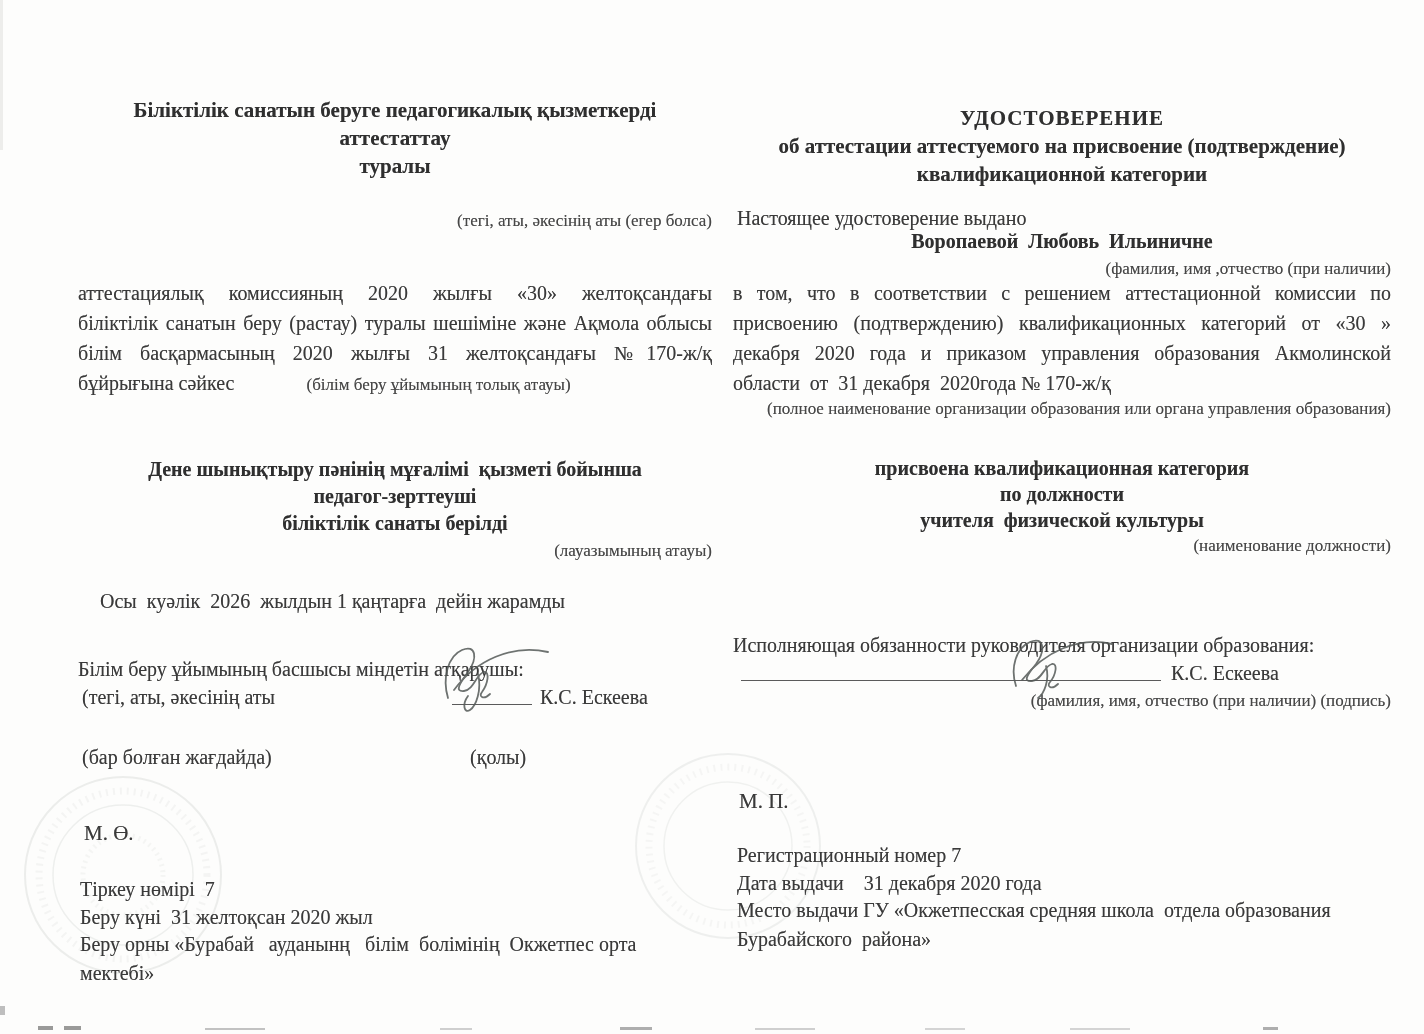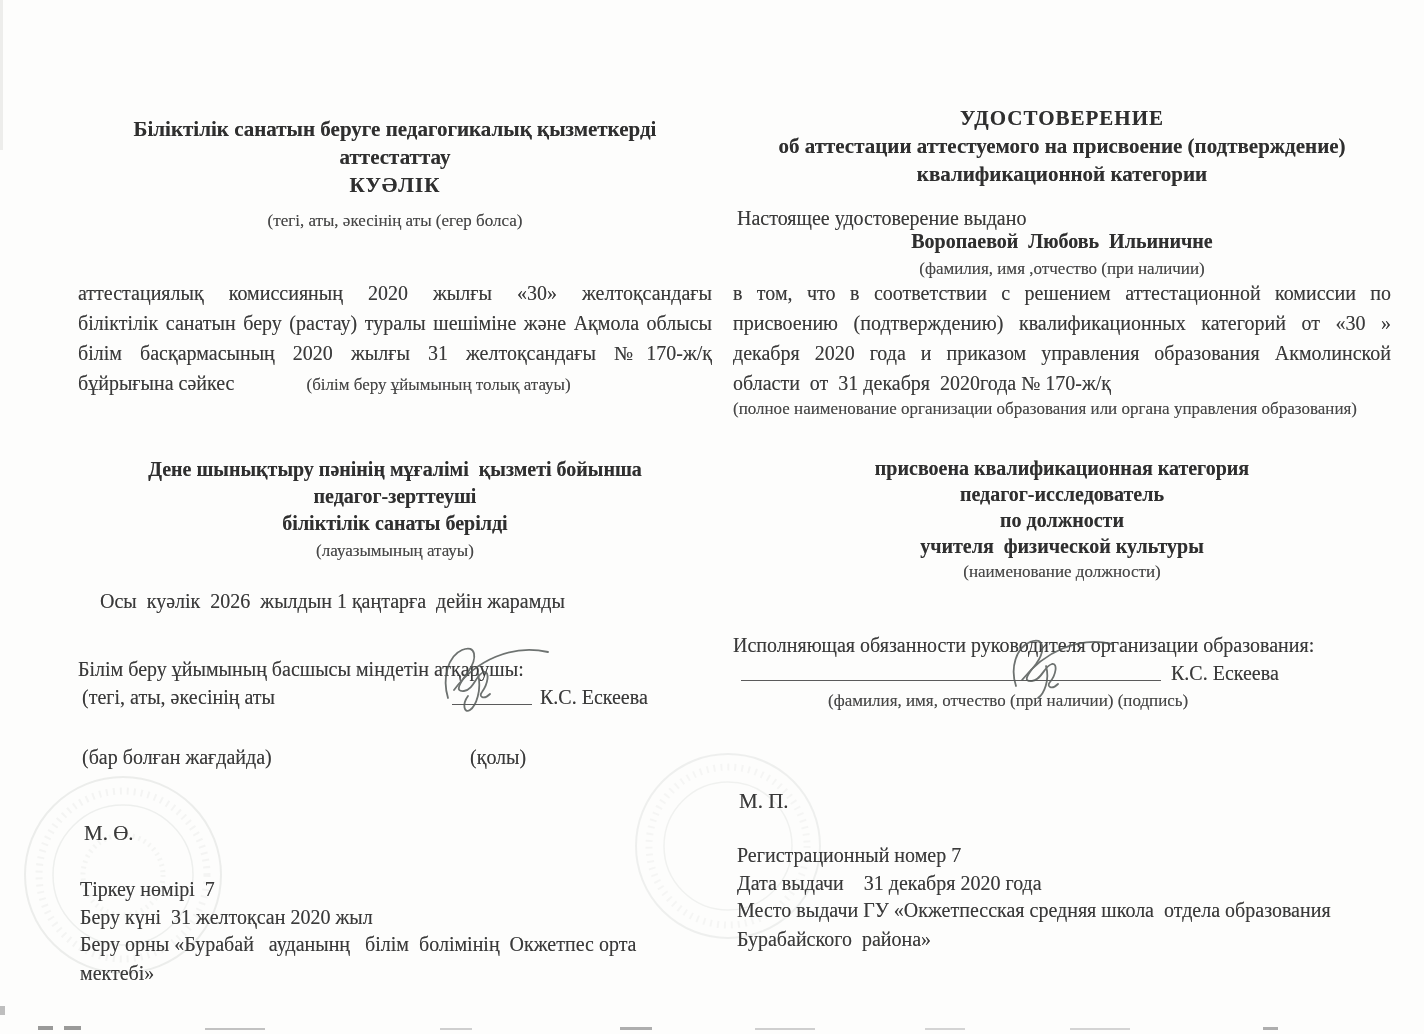--- a/index.html
+++ b/index.html
@@ -11,21 +11,21 @@
   }
   .page .txt, .page .jline{ text-shadow:0 0 .6px rgba(80,80,80,.55); }
   .col{position:absolute;top:0;bottom:0;z-index:2;}
   .col-left{left:78px;width:634px;}
   .col-right{left:733px;width:658px;}
   .blk{position:absolute;left:0;right:0;font-size:20px;line-height:30px;}
   .txt{white-space:pre-wrap;}
   .center{text-align:center;}
   .bold{font-weight:bold;color:#2f2f2f;}
   .title{font-size:21px;line-height:28px;}
-  .caption{font-size:17px;color:#474747;}
+  .caption{font-size:17px;color:#474747;text-align:right;}
   .jline{text-align:justify;text-align-last:justify;line-height:30px;}
   .tailrow{line-height:30px;}
   .sigrow{position:relative;height:32px;}
   .underline{display:inline-block;border-bottom:1.3px solid #5b5b5b;height:14px;vertical-align:baseline;}
   .abs{position:absolute;}
   .stamp{position:absolute;z-index:1;filter:blur(.3px);}
   .sig-svg{position:absolute;z-index:3;}
   .artifact{position:absolute;z-index:4;}
 </style>
 </head>
@@ -41,23 +41,23 @@
   </svg>
 
   <svg class="stamp" style="left:628px;top:746px;opacity:.38" width="200" height="200" viewBox="0 0 200 200">
     <circle cx="100" cy="100" r="92" fill="none" stroke="#b2b8b3" stroke-width="2" opacity=".5"></circle>
     <circle cx="100" cy="100" r="79" fill="none" stroke="#b2b8b3" stroke-width="7" stroke-dasharray="2 5" opacity=".28"></circle>
     <circle cx="100" cy="100" r="64" fill="none" stroke="#b2b8b3" stroke-width="1.5" opacity=".45"></circle>
   </svg>
 
   <div class="col col-left">
 
-    <div class="blk center bold title" style="top:115px">
+    <div class="blk center bold title" style="top:96px">
       <div class="txt">Біліктілік санатын беруге педагогикалық қызметкерді аттестаттау</div>
-      <div class="txt" style="letter-spacing:1px">КУӘЛІК</div>
+      <div class="txt">туралы</div>
     </div>
 
     <div class="blk center" style="top:208px;line-height:26px">
       <div class="caption txt">(тегі, аты, әкесінің аты (егер болса)</div>
     </div>
 
     <div class="blk" style="top:278px">
       <div class="jline">аттестациялық комиссияның 2020 жылғы «30» желтоқсандағы</div>
       <div class="jline">біліктілік санатын беру (растау) туралы шешіміне және Ақмола облысы</div>
       <div class="jline">білім басқармасының 2020 жылғы 31 желтоқсандағы №170-ж/қ</div>
@@ -119,21 +119,20 @@
     <div class="blk" style="top:278px">
       <div class="jline">в том, что в соответствии с решением аттестационной комиссии по</div>
       <div class="jline">присвоению (подтверждению) квалификационных категорий от «30 »</div>
       <div class="jline">декабря 2020 года и приказом управления образования Акмолинской</div>
       <div class="tailrow txt">области  от  31 декабря  2020года № 170-ж/қ</div>
       <div class="caption txt" style="line-height:22px">(полное наименование организации образования или органа управления образования)</div>
     </div>
 
     <div class="blk center" style="top:455px;line-height:26px">
       <div class="txt bold">присвоена квалификационная категория</div>
-      <div class="txt bold">педагог-исследователь</div>
       <div class="txt bold">по должности</div>
       <div class="txt bold">учителя  физической культуры</div>
       <div class="caption txt">(наименование должности)</div>
     </div>
 
 
     <div class="blk txt" style="top:630px">Исполняющая обязанности руководителя организации образования:</div>
 
     <div class="blk sigrow" style="top:658px">
       <span class="underline abs" style="left:8px;top:8px;width:420px"></span>

